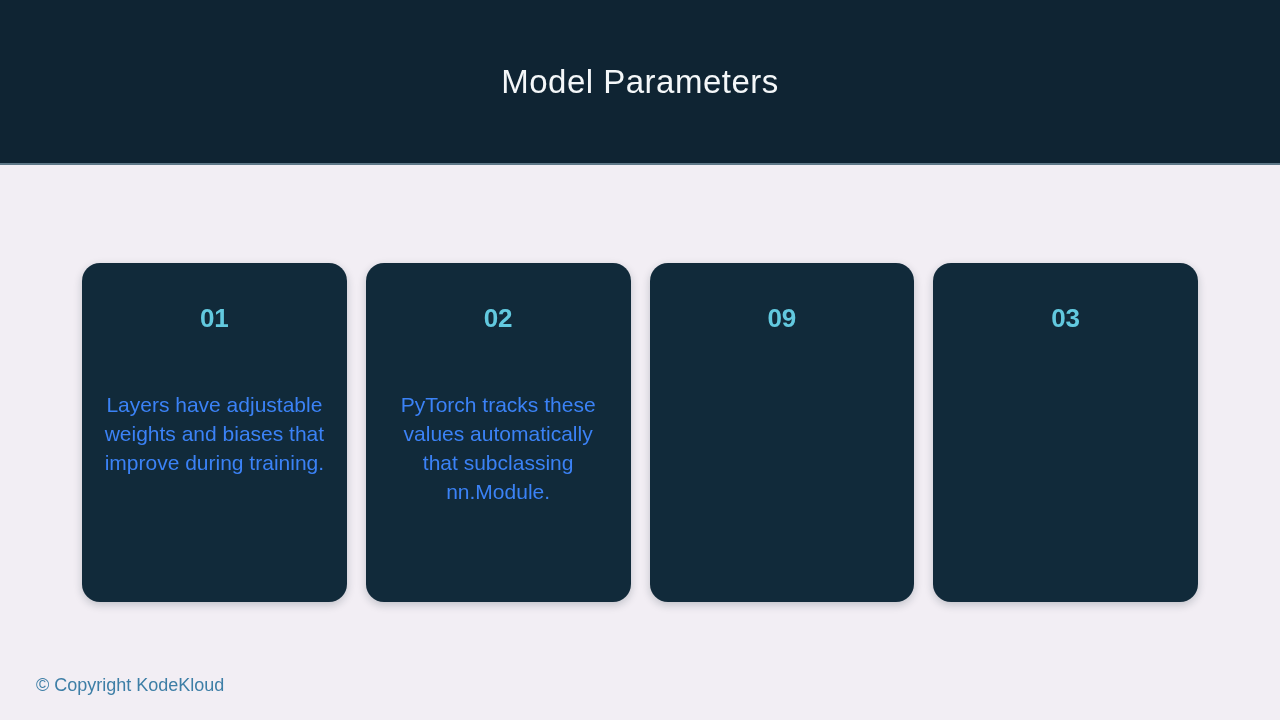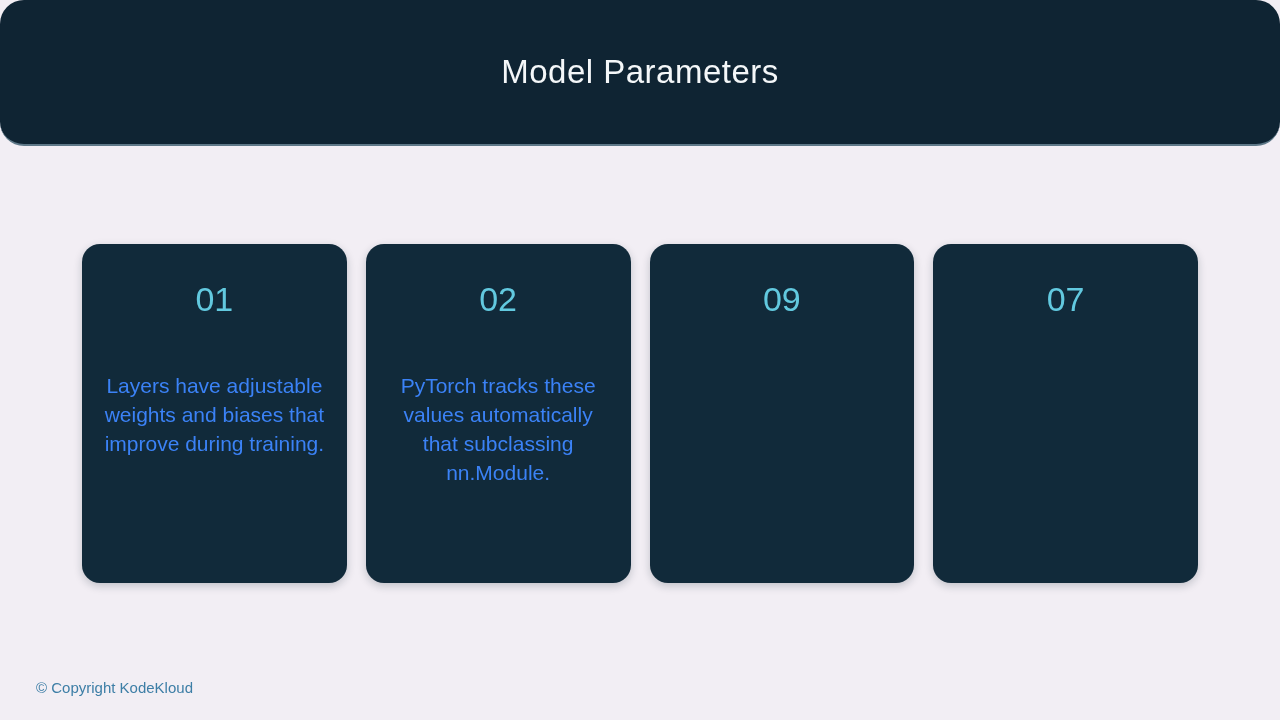--- a/index.html
+++ b/index.html
@@ -3,27 +3,26 @@
 <meta charset="utf-8">
 <style>
   * { margin: 0; padding: 0; box-sizing: border-box; }
   html, body { width: 1280px; height: 720px; overflow: hidden; }
   body {
     font-family: "Liberation Sans", sans-serif;
     background: #f2eef4;
     position: relative;
   }
   .slide-header {
-    height: 146px;
+    height: 165px;
     background: #0f2433;
     border-bottom: 2px solid #5e7888;
     display: flex;
     align-items: center;
     justify-content: center;
-    border-radius: 24px;
   }
   .slide-title {
     color: #f4f7f9;
     font-size: 33px;
     letter-spacing: 0.5px;
     font-weight: normal;
   }
   .cards-row {
     width: 1116px;
     margin: 98px auto 0 auto;
@@ -35,36 +34,36 @@
     height: 339px;
     background: #112a3a;
     border-radius: 18px;
     box-shadow: 0 3px 8px rgba(16, 36, 51, 0.22);
     text-align: center;
     padding: 30px 22px 0 22px;
   }
   .card-number {
     display: block;
     margin-top: 8px;
-    font-size: 34px;
+    font-size: 26px;
     line-height: 34px;
-    font-weight: normal;
+    font-weight: bold;
     color: #62c9df;
   }
   .card-text {
     margin-top: 55px;
     font-size: 21px;
     line-height: 29px;
     color: #3b82f6;
   }
   .copyright {
     position: absolute;
     left: 36px;
     bottom: 24px;
-    font-size: 15px;
+    font-size: 18px;
     color: #3d7ea6;
   }
 </style>
 </head>
 <body>
 
 <div class="slide-header">
   <h1 class="slide-title">Model Parameters</h1>
 </div>
 
@@ -74,17 +73,17 @@
     <p class="card-text">Layers have adjustable weights and biases that improve during training.</p>
   </div>
   <div class="card">
     <span class="card-number">02</span>
     <p class="card-text">PyTorch tracks these values automatically that subclassing nn.Module.</p>
   </div>
   <div class="card">
     <span class="card-number">09</span>
   </div>
   <div class="card">
-    <span class="card-number">07</span>
+    <span class="card-number">03</span>
   </div>
 </div>
 
 <div class="copyright">© Copyright KodeKloud</div>
 
 </body></html>

